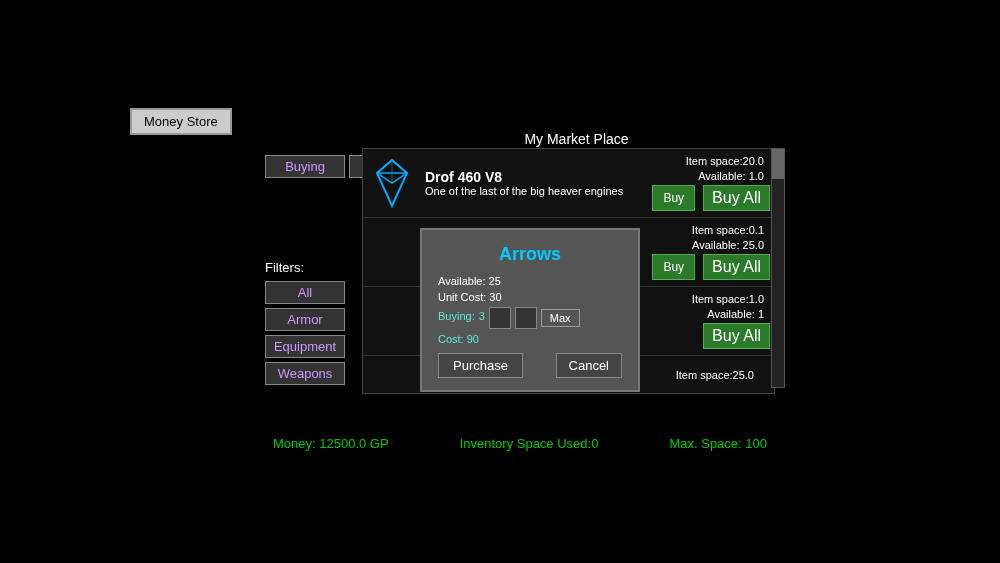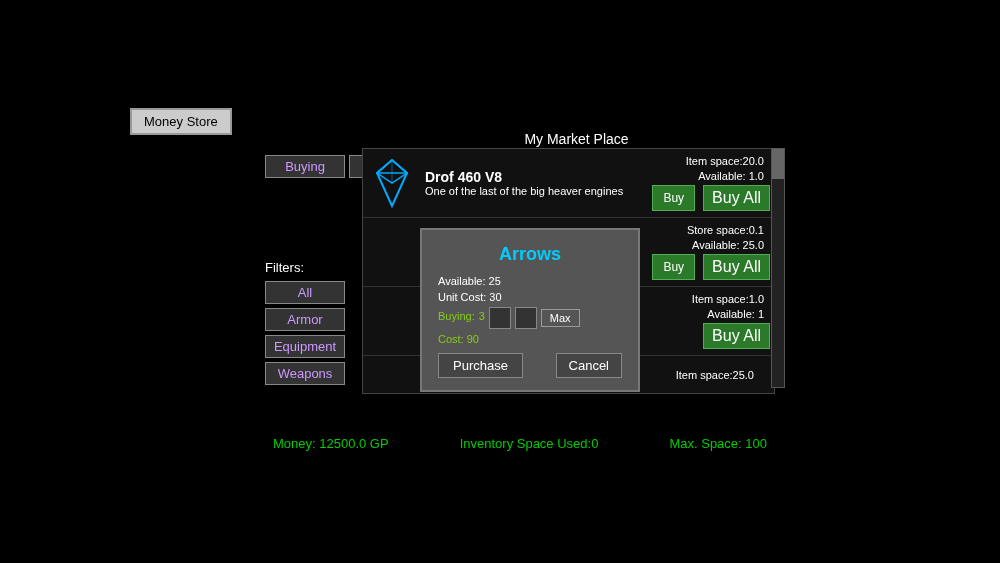--- a/index.html
+++ b/index.html
@@ -210,21 +210,21 @@
       margin-bottom: 10px;
     }
 
     .modal-row {
       color: #fff;
       font-size: 11px;
       margin-bottom: 4px;
     }
 
     .modal-row.green {
-      color: #84cc16;
+      color: #5eead4;
     }
 
     .modal-quantity-row {
       display: flex;
       align-items: center;
       gap: 4px;
       margin-bottom: 4px;
     }
 
     .qty-box {
@@ -357,21 +357,21 @@
       </div>
     </div>
   </div>
 
   <div class="item-row" style="min-height:55px;">
     <div class="item-icon">
     </div>
     <div class="item-info">
     </div>
     <div class="buy-actions">
-      <div class="item-space">Store space:0.1</div>
+      <div class="item-space">Item space:0.1</div>
       <div class="item-space">Available: 25.0</div>
       <div class="buy-row">
         <button class="buy-btn">Buy</button>
         <button class="buy-all-btn">Buy All</button>
       </div>
     </div>
   </div>
 
   <div class="item-row" style="min-height:55px;">
     <div class="item-icon">

